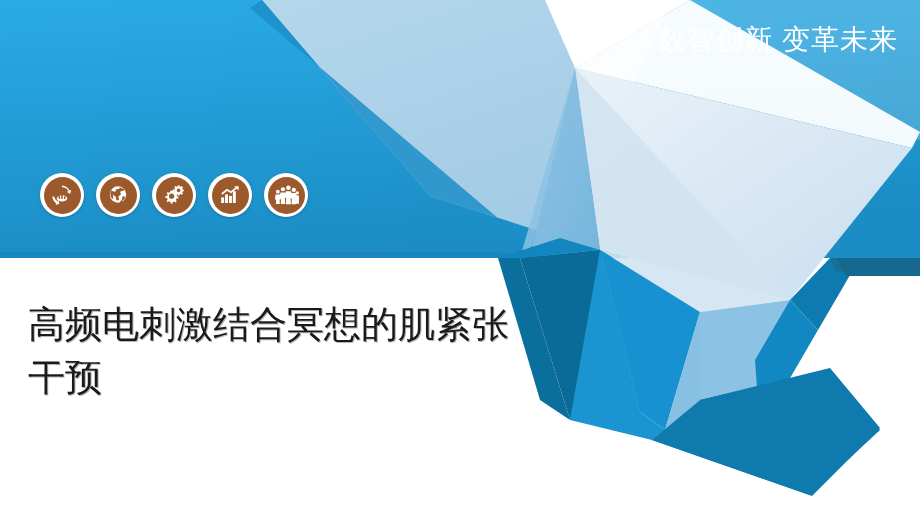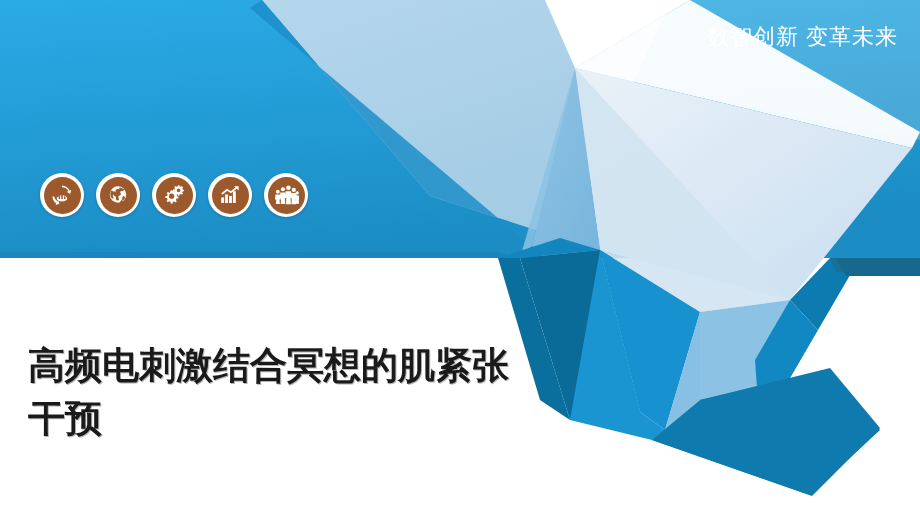--- a/index.html
+++ b/index.html
@@ -20,21 +20,21 @@
     width:920px;
     height:518px;
     display:block;
   }
   
   #tagline{
     position:absolute;
     right:22px;
     top:26px;
     color:#ffffff;
-    font-size:22px;
+    font-size:28px;
     line-height:1;
     letter-spacing:1px;
     white-space:nowrap;
     z-index:20;
     font-weight:400;
   }
   
   #icon-row{
     position:absolute;
     left:40px;
@@ -65,26 +65,25 @@
   }
   .icon-badge svg{display:block;}
   
   #title{
     position:absolute;
     left:28px;
     top:298px;
     width:500px;
     color:#1a1a1a;
     font-size:37px;
-    font-weight:700;
+    font-weight:400;
     line-height:1.44;
     letter-spacing:0px;
     z-index:20;
     text-shadow:1px 1px 0 rgba(120,120,120,0.55);
-    margin-top:41px;
   }
 </style>
 </head>
 <body>
 
 <div id="slide">
 
   <svg id="art" viewBox="0 0 920 518" preserveAspectRatio="none">
     <defs>
       <linearGradient id="bgGrad" x1="0" y1="0" x2="0.25" y2="1">

